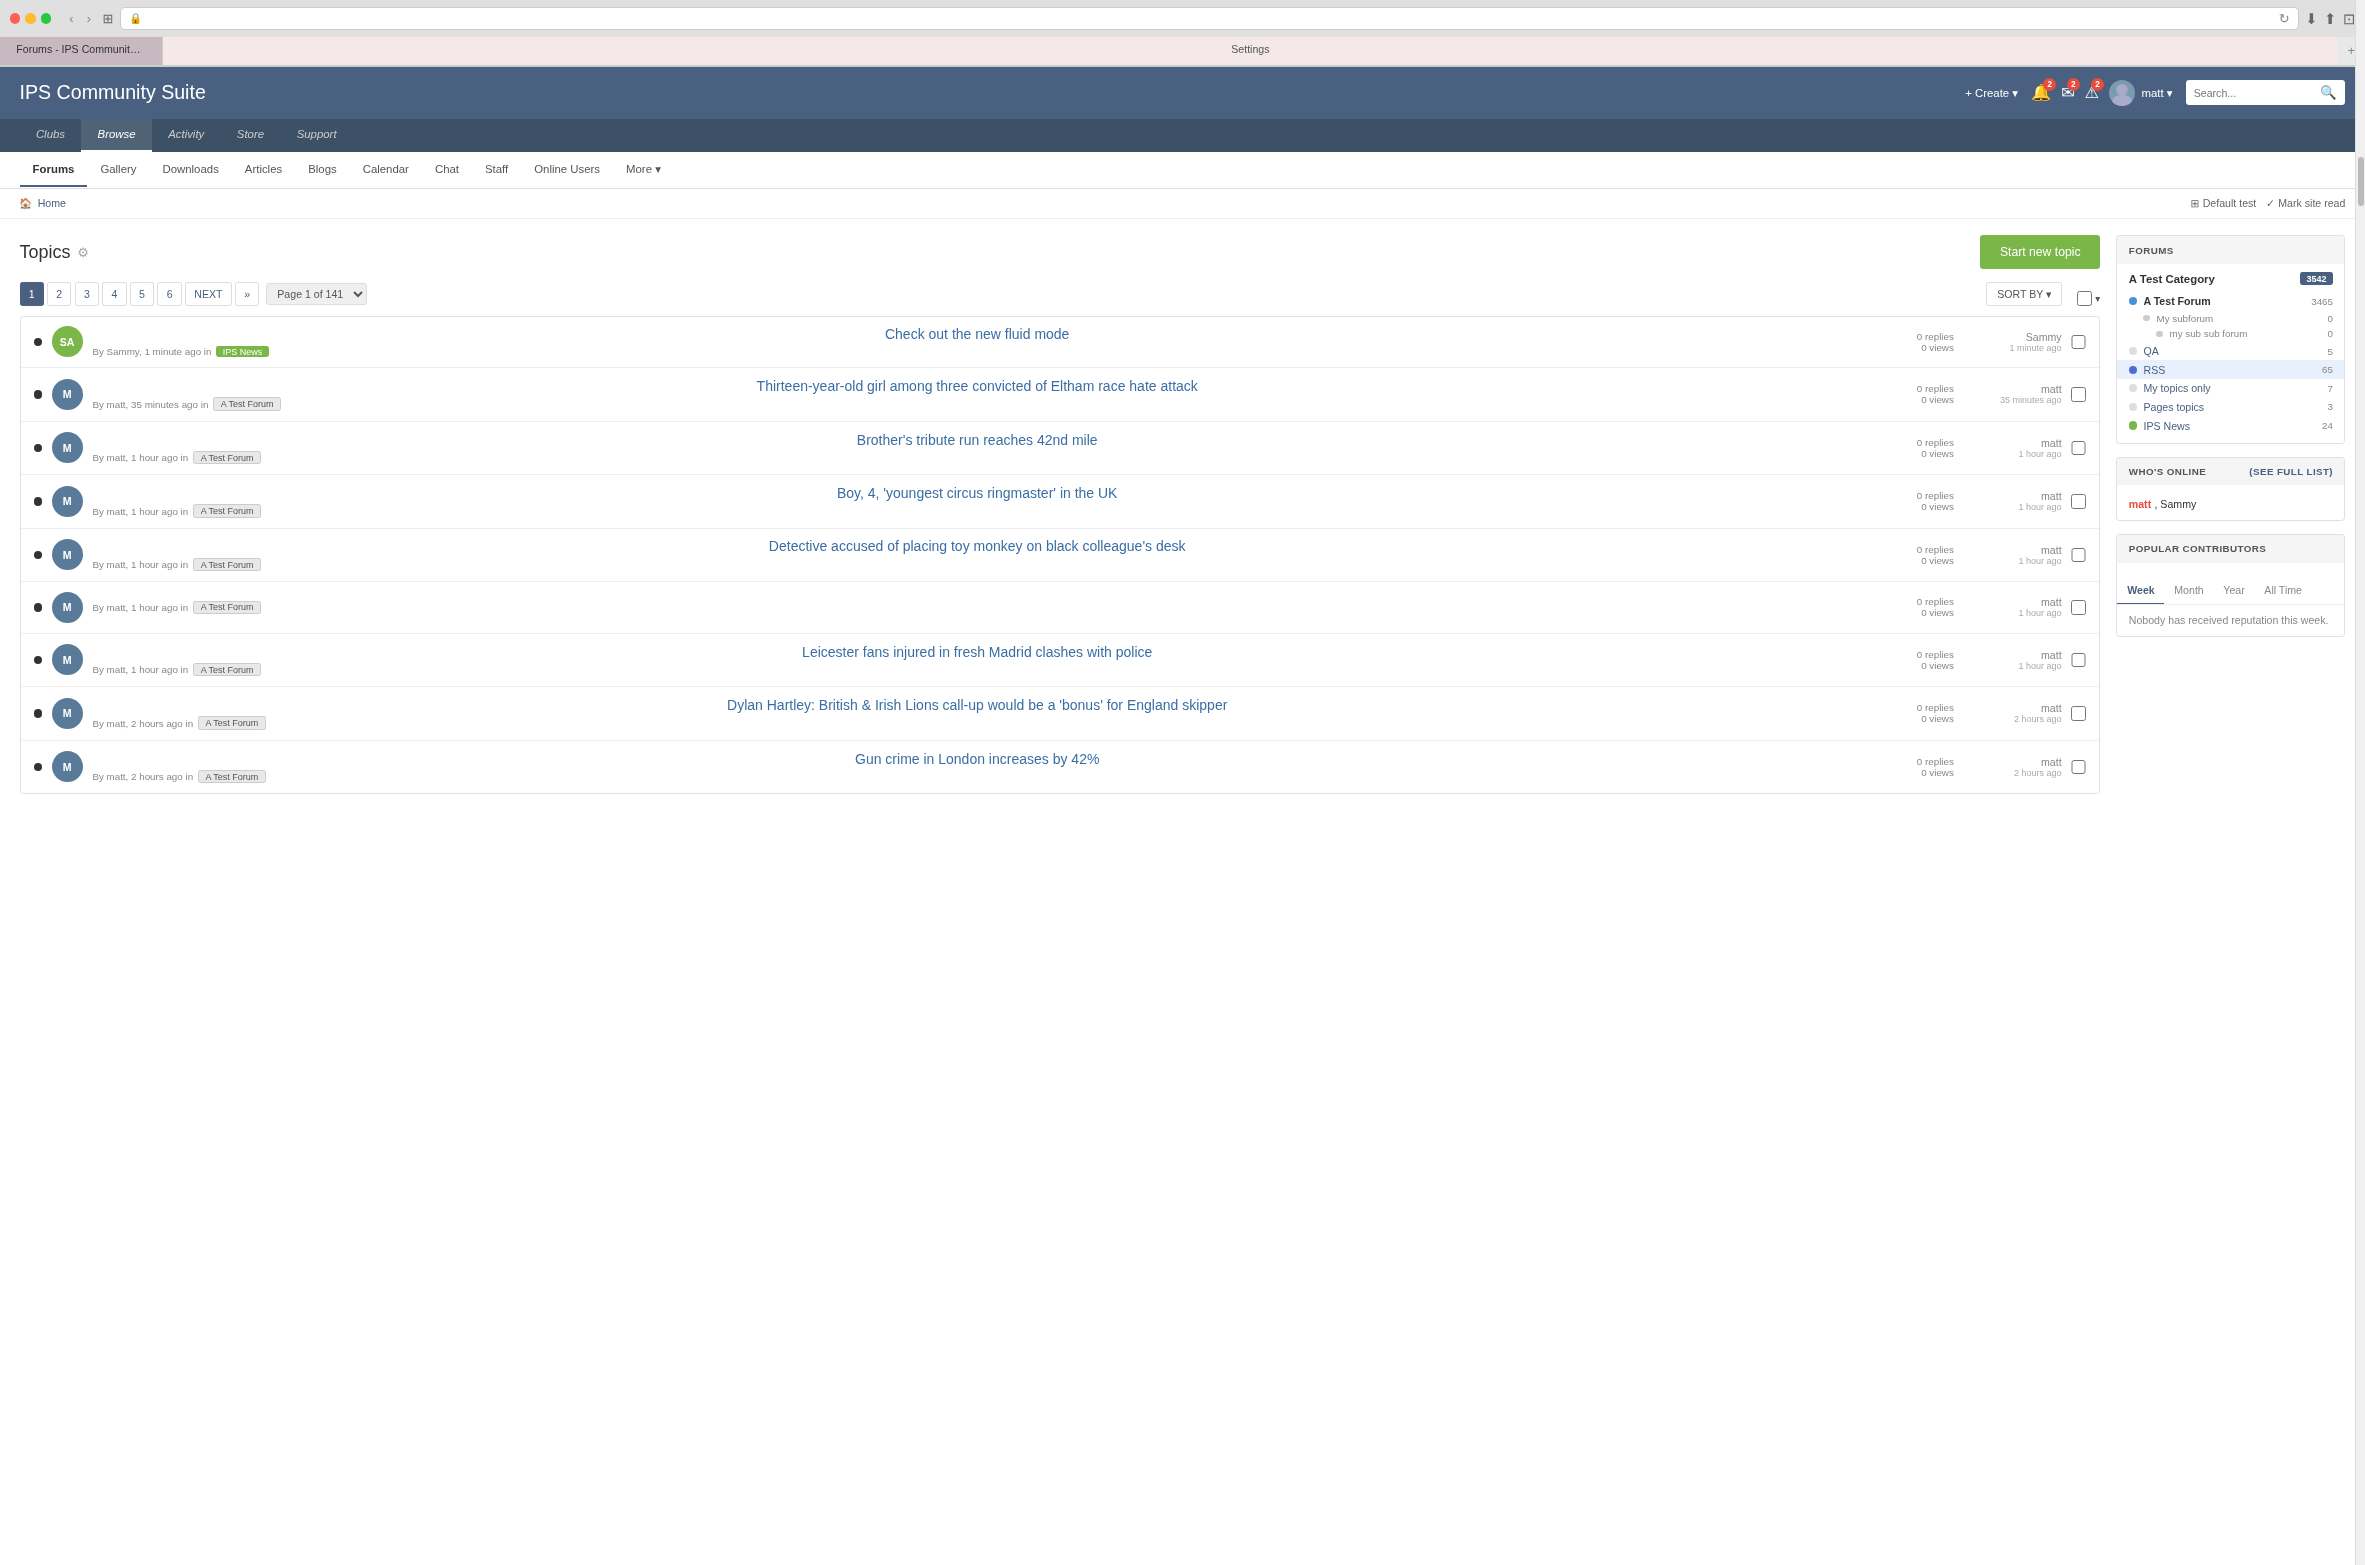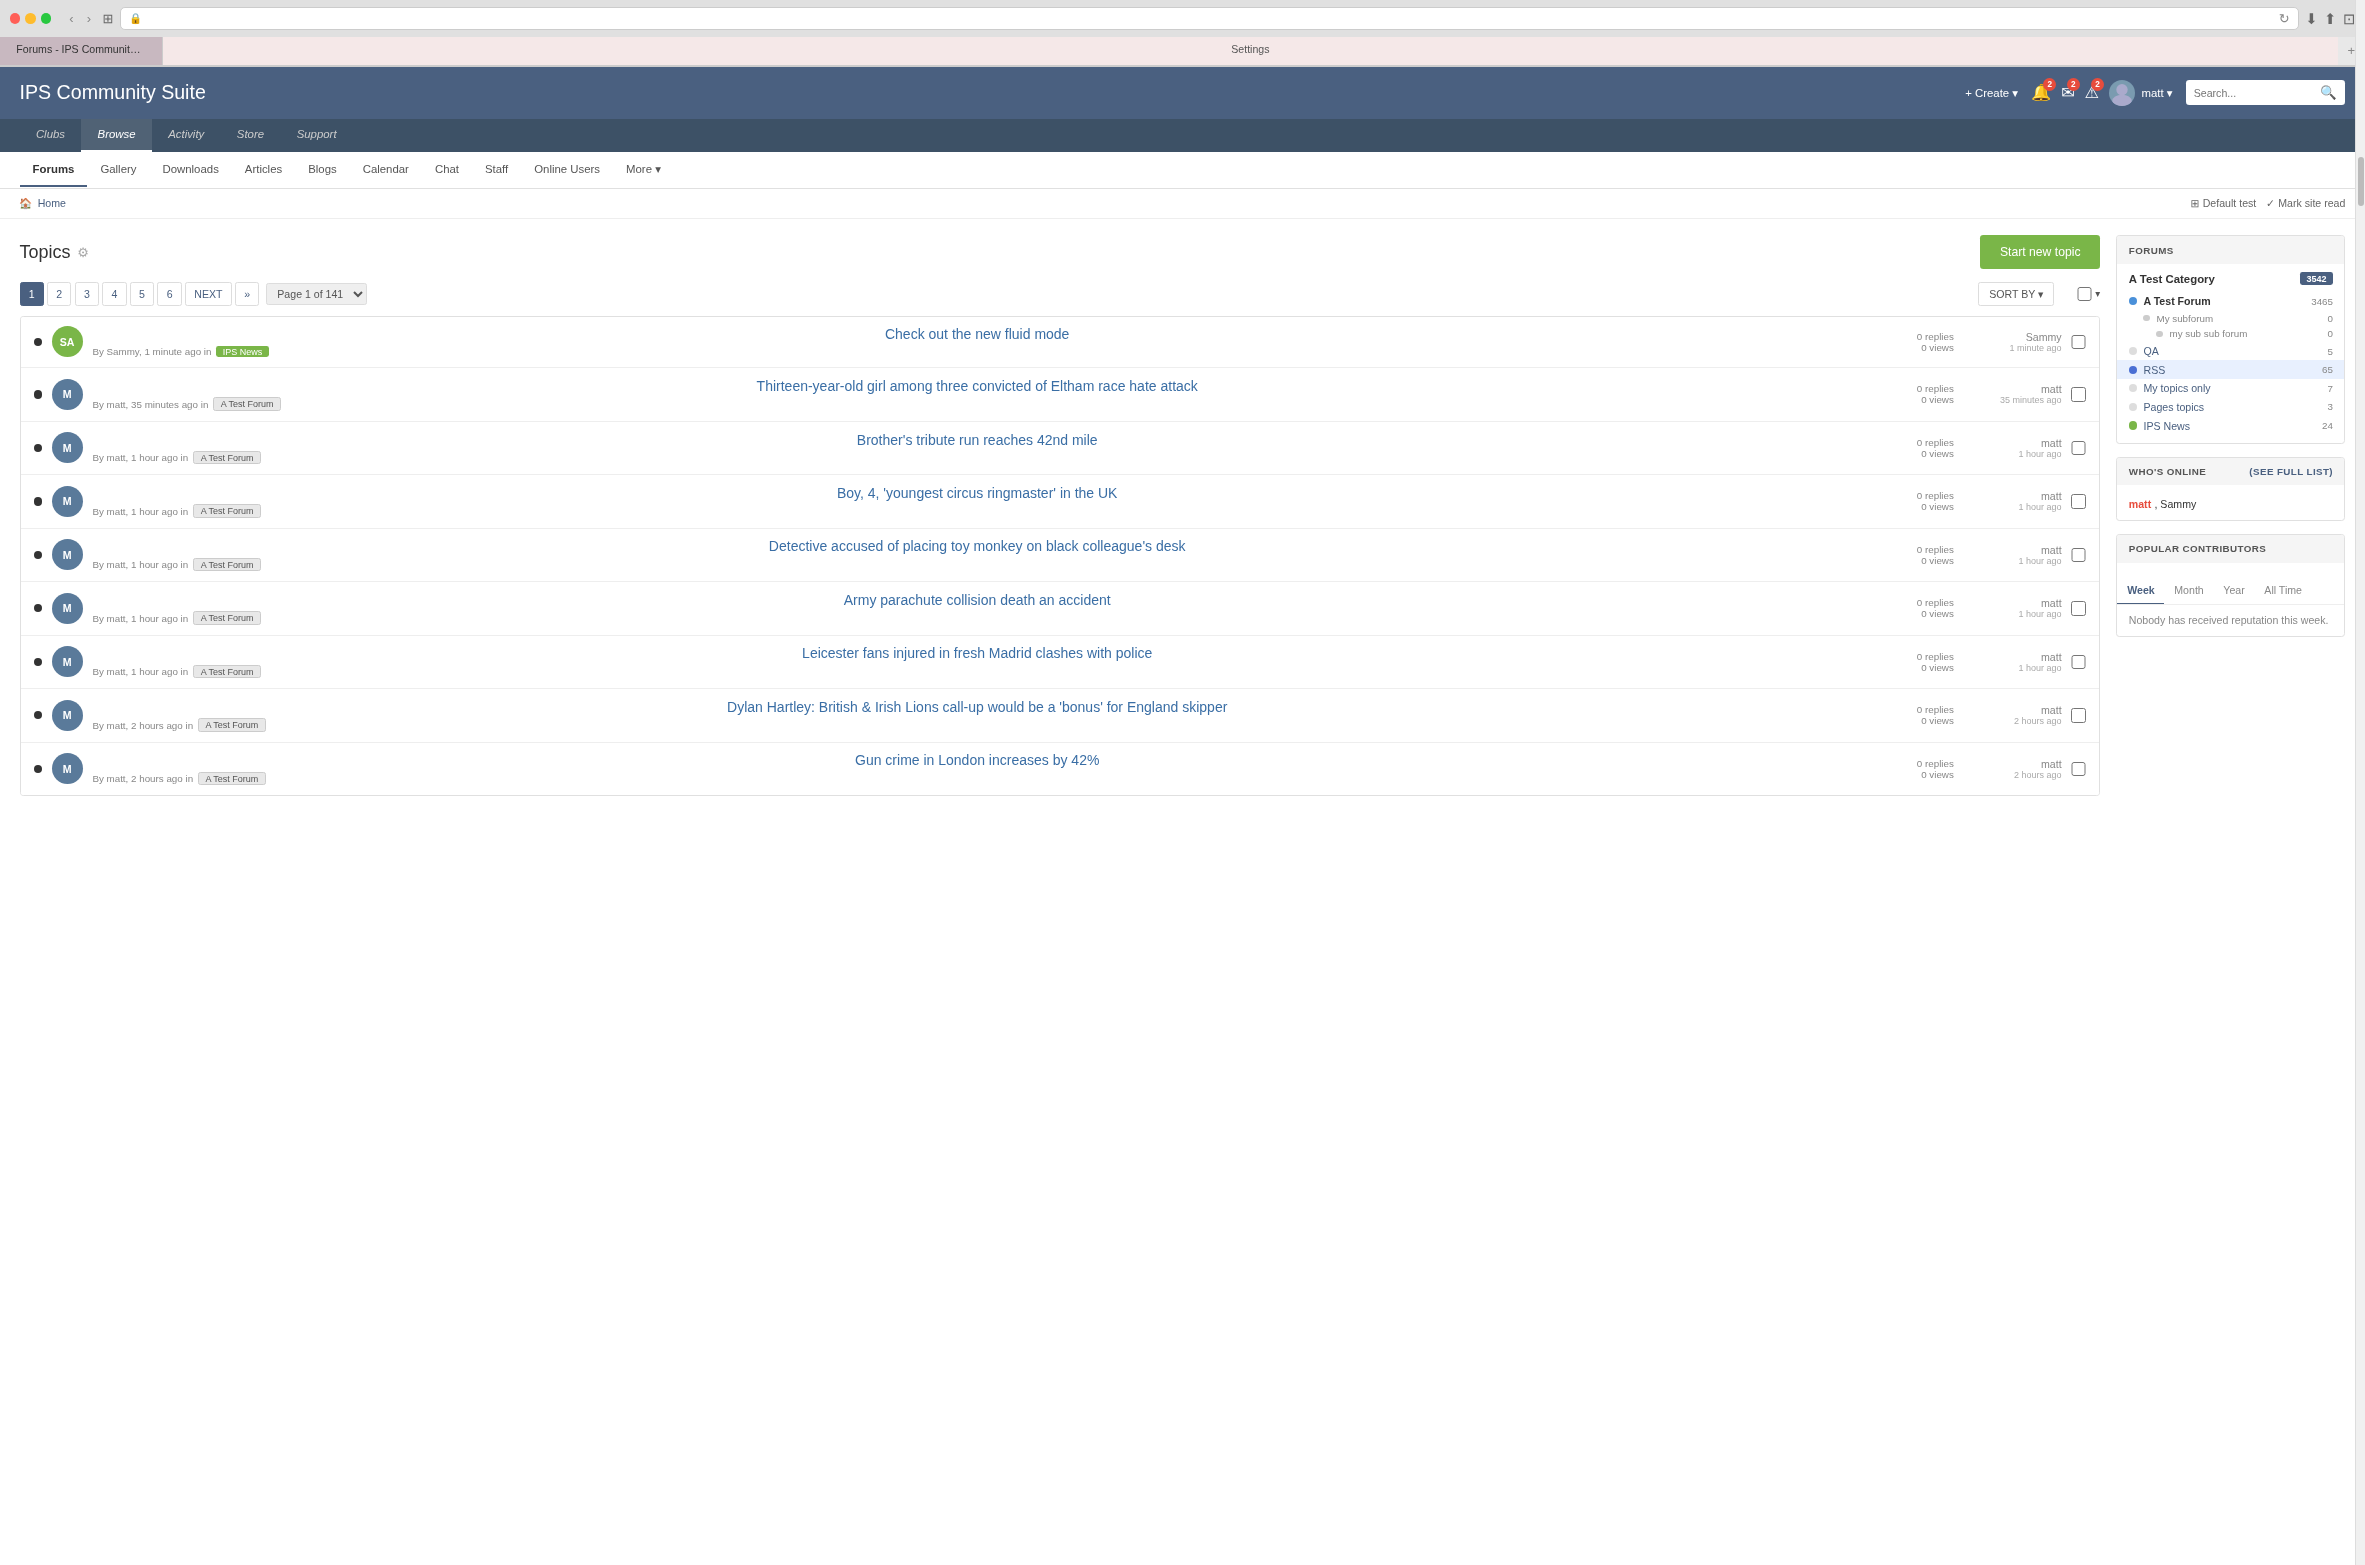--- a/index.html
+++ b/index.html
@@ -74,21 +74,21 @@
     .topics-title { font-size: 18px; color: #333; font-weight: 400; display: flex; align-items: center; gap: 6.5px; }
     .topics-icon { color: #aaa; font-size: 13px; }
     .start-topic-btn { background: #7ab648; color: white; border: none; padding: 9.8px 19.6px; border-radius: 3.3px; font-size: 12.2px; cursor: pointer; font-weight: 500; }
 
     
     .pagination-bar { display: flex; align-items: center; justify-content: space-between; margin-bottom: 9.8px; }
     .pagination { display: flex; align-items: center; gap: 3.3px; }
     .page-btn { padding: 4.9px 8.2px; border: 0.8px solid #ddd; background: white; color: #4a6080; cursor: pointer; border-radius: 2.4px; font-size: 10.6px; text-decoration: none; }
     .page-btn.active { background: #4a6080; color: white; border-color: #4a6080; }
     .page-info { font-size: 10.6px; color: #888; }
-    .sort-area { display: flex; align-items: center; gap: 23px; }
+    .sort-area { display: flex; align-items: flex-end; gap: 15px; }
     .sort-btn { padding: 4.9px 9.8px; border: 0.8px solid #ddd; background: white; color: #555; cursor: pointer; border-radius: 2.4px; font-size: 10.6px; display: flex; align-items: center; gap: 3.3px; }
     .checkbox-all { width: 14.7px; height: 14.7px; cursor: pointer; }
 
     
     .topic-list { border: 0.8px solid #e0e0e0; border-radius: 3.3px; overflow: hidden; }
     .topic-item { display: flex; align-items: center; padding: 9.8px 13px; border-bottom: 0.8px solid #eee; background: white; gap: 9.8px; }
     .topic-item:last-child { border-bottom: none; }
     .topic-unread-dot { width: 8.2px; height: 8.2px; border-radius: 50%; background: #333; flex-shrink: 0; }
     .topic-avatar { width: 31px; height: 31px; border-radius: 50%; flex-shrink: 0; display: flex; align-items: center; justify-content: center; font-size: 10.6px; font-weight: bold; color: white; }
     .topic-main { flex: 1; min-width: 0; }
@@ -392,21 +392,20 @@
     <div class="topic-author">
       <div class="topic-author-name">matt</div>
       <div class="topic-time">1 hour ago</div>
     </div>
     <input type="checkbox" class="topic-checkbox" style="">
   </div>
             <div class="topic-item">
     <div class="topic-unread-dot"></div>
     <div class="topic-avatar" style="background:#5a7a9a">M</div>
     <div class="topic-main">
-      <a class="topic-title">Army parachute collision death an accident</a>
       <div class="topic-meta">
         <span>By matt, 1 hour ago in</span>
         <span class="topic-tag tag-a-test-forum">A Test Forum</span>
       </div>
     </div>
     <div class="topic-stats">
       <div>0 replies</div>
       <div>0 views</div>
     </div>
     <div class="topic-author">

